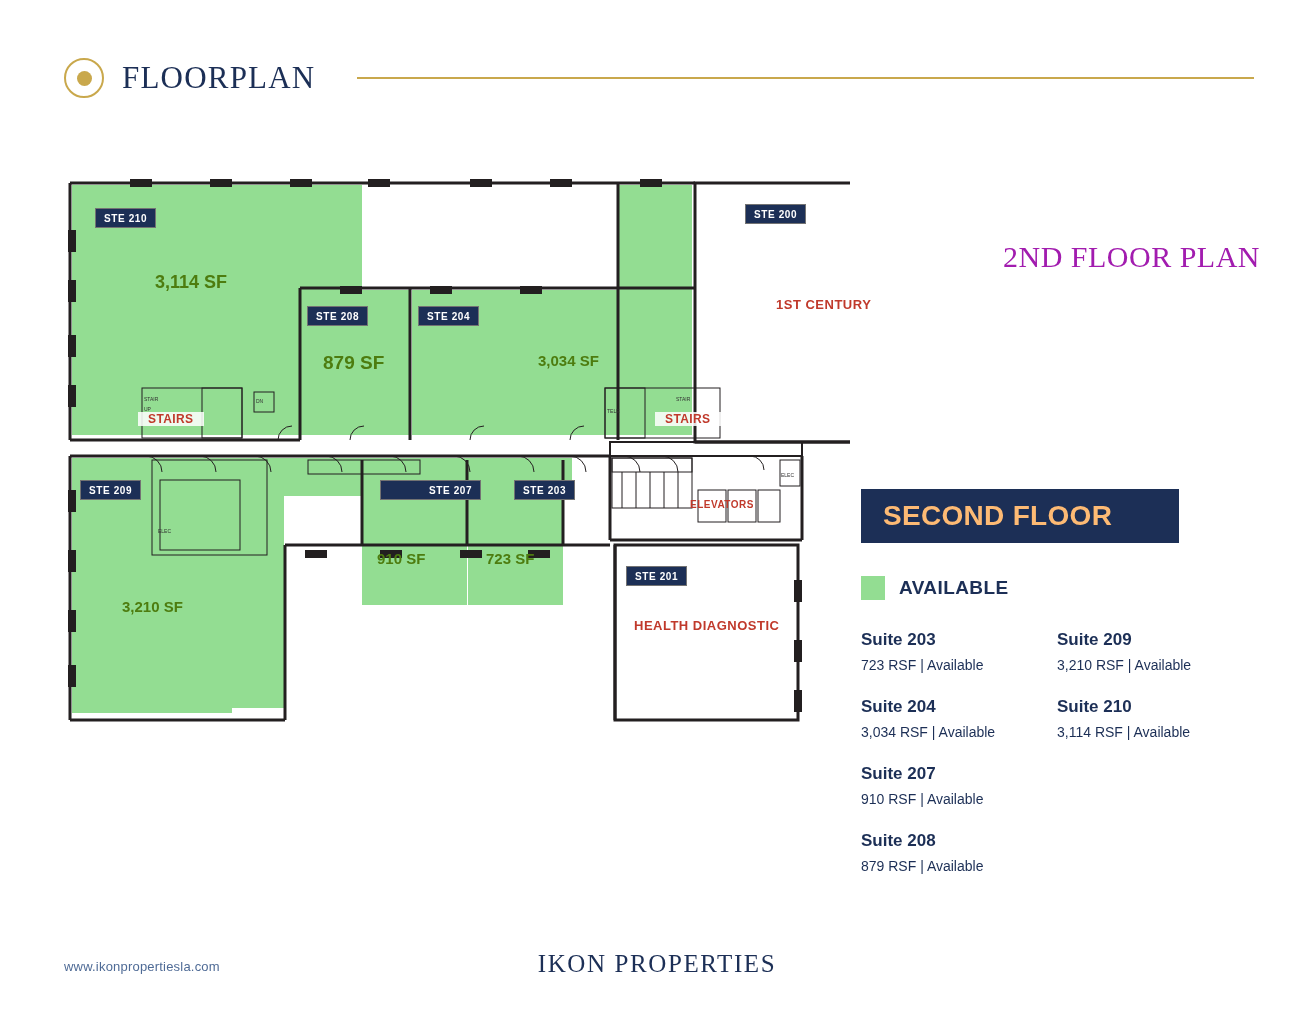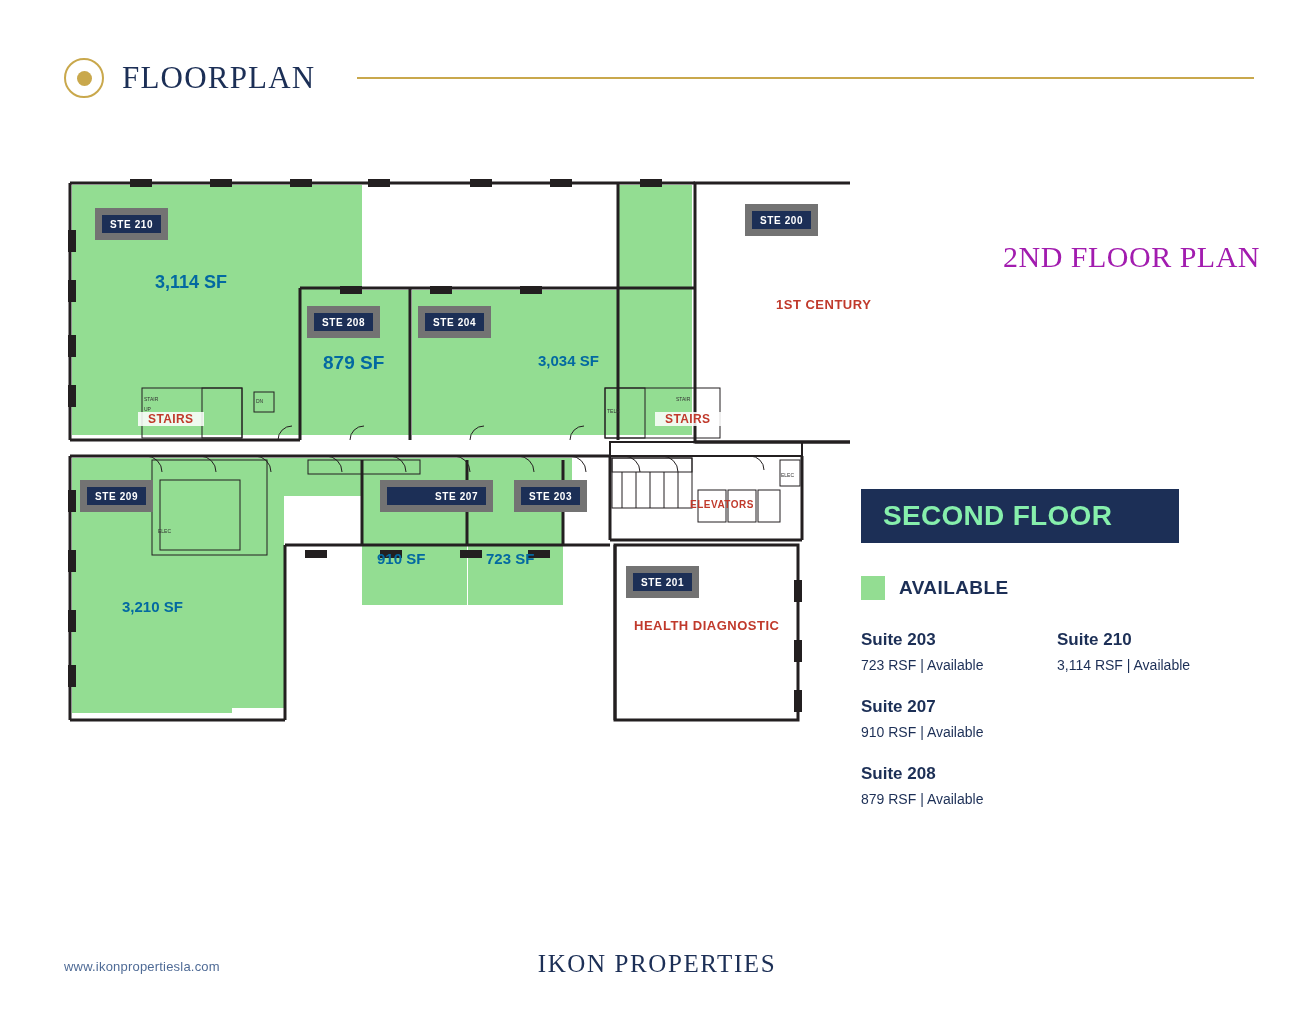--- a/index.html
+++ b/index.html
@@ -81,21 +81,21 @@
     left: 861px;
     top: 489px;
     width: 318px;
     height: 54px;
     background: #1c2f56;
     display: flex;
     align-items: center;
   }
   .floor-banner span {
     margin-left: 22px;
-    color: #86efac;
+    color: #fdba74;
     font-size: 28px;
     font-weight: bold;
     letter-spacing: 0.3px;
   }
   .legend {
     position: absolute;
     left: 861px;
     top: 576px;
     display: flex;
     align-items: center;
@@ -170,25 +170,25 @@
 
   .ste-tag {
     position: absolute;
     background: #1c2f56;
     color: #ffffff;
     font-size: 10px;
     font-weight: bold;
     letter-spacing: 0.6px;
     padding: 4px 8px 3px 8px;
     white-space: nowrap;
-    border: 7px solid #737373;
+    border: 1px solid #737373;
   }
   .sf-label {
     position: absolute;
-    color: #0369a1;
+    color: #4d7c0f;
     font-weight: bold;
     white-space: nowrap;
   }
   .tenant-label {
     position: absolute;
     color: #c0392b;
     font-weight: bold;
     font-size: 13px;
     letter-spacing: 0.5px;
     white-space: nowrap;
@@ -395,29 +395,37 @@
     <span class="legend-label">AVAILABLE</span>
   </div>
 
   <div class="suite-grid">
     <div class="suite-col left">
       <div class="suite-item">
         <div class="suite-name">Suite 203</div>
         <div class="suite-detail">723 RSF | Available</div>
       </div>
       <div class="suite-item">
+        <div class="suite-name">Suite 204</div>
+        <div class="suite-detail">3,034 RSF | Available</div>
+      </div>
+      <div class="suite-item">
         <div class="suite-name">Suite 207</div>
         <div class="suite-detail">910 RSF | Available</div>
       </div>
       <div class="suite-item">
         <div class="suite-name">Suite 208</div>
         <div class="suite-detail">879 RSF | Available</div>
       </div>
     </div>
     <div class="suite-col right">
+      <div class="suite-item">
+        <div class="suite-name">Suite 209</div>
+        <div class="suite-detail">3,210 RSF | Available</div>
+      </div>
       <div class="suite-item">
         <div class="suite-name">Suite 210</div>
         <div class="suite-detail">3,114 RSF | Available</div>
       </div>
     </div>
   </div>
 
   <div class="footer-url">www.ikonpropertiesla.com</div>
   <div class="footer-brand">IKON PROPERTIES</div>
 </div>

